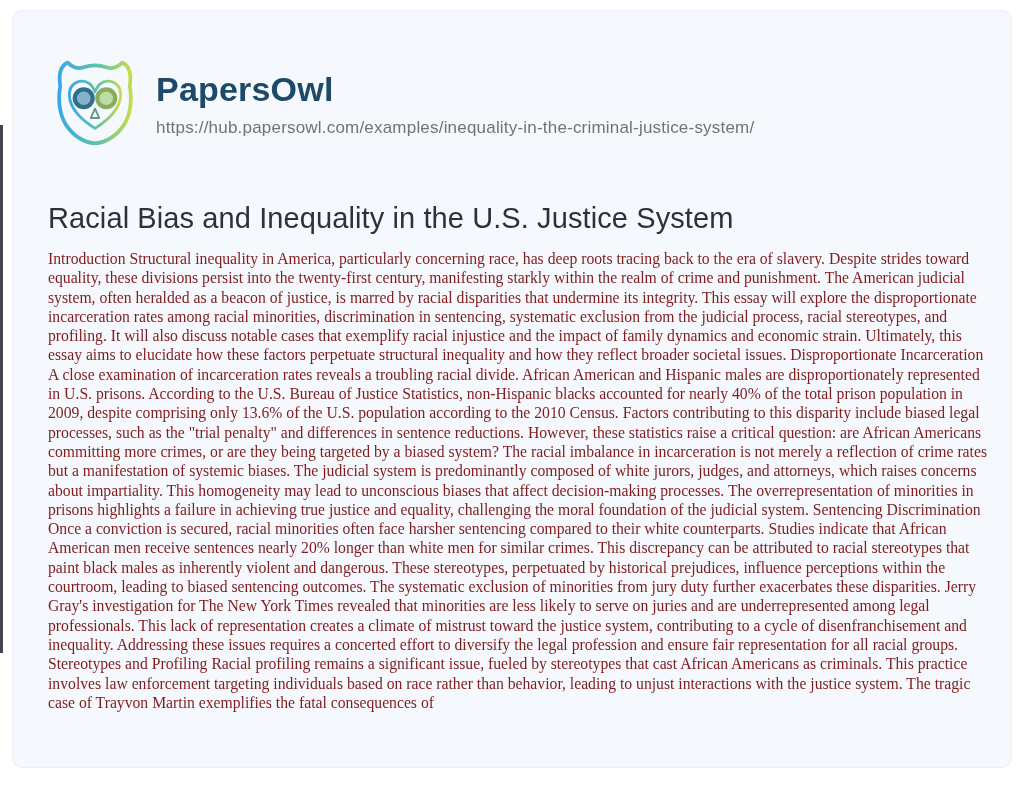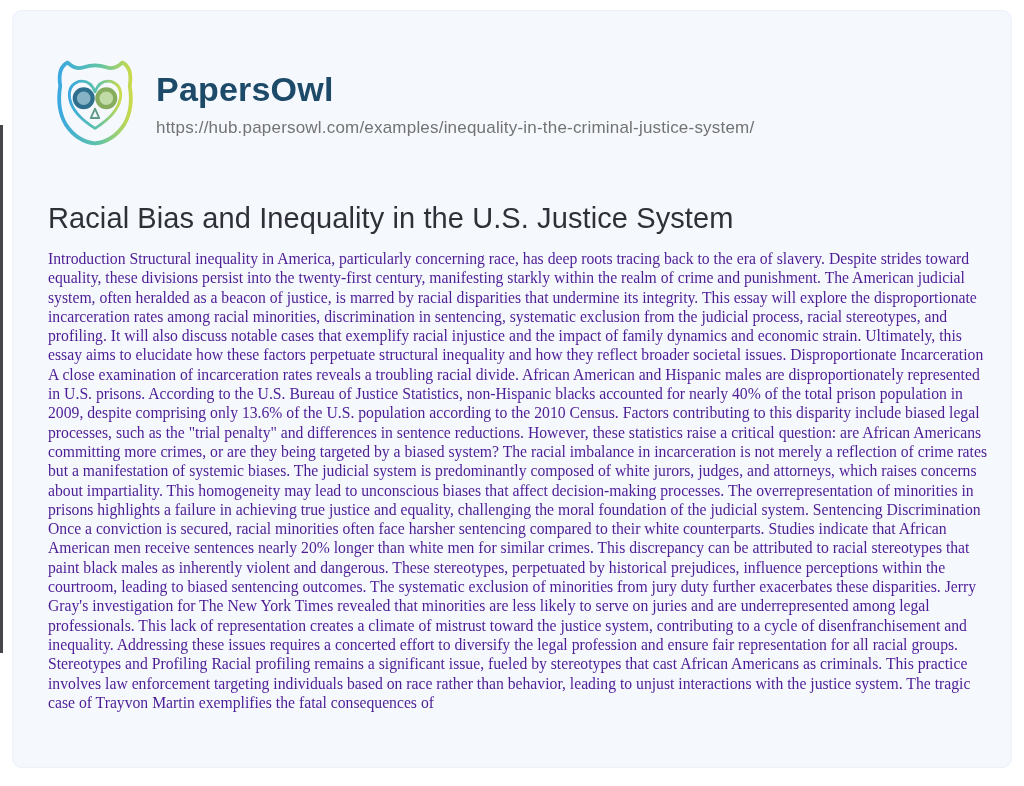--- a/index.html
+++ b/index.html
@@ -77,21 +77,21 @@
     font-size: 29px;
     font-weight: 400;
     color: #2f3038;
     margin: 0 0 14px 0;
     letter-spacing: 0.1px;
   }
   .article-body {
     font-family: "Liberation Serif", serif;
     font-size: 15.7px;
     line-height: 19.3px;
-    color: #4c1d95;
+    color: #7f1d1d;
     text-align: left;
     width: 940px;
   }
 </style>
 </head>
 <body>
 
 <div class="viewport">
   <div class="doc-card">
 

